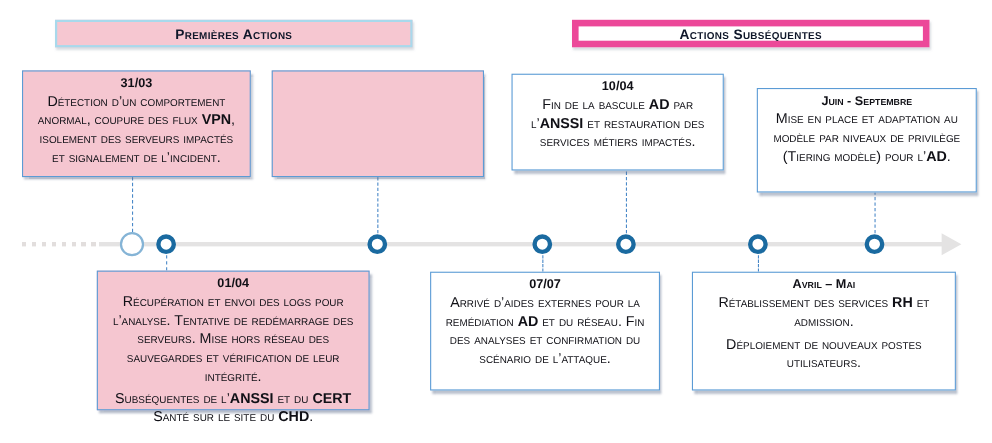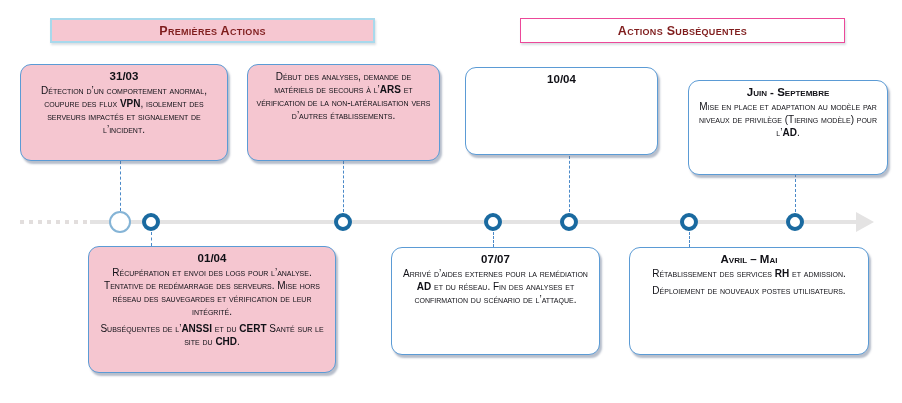--- a/index.html
+++ b/index.html
@@ -17,26 +17,26 @@
   
   .hdr {
     position: absolute;
     height: 25px;
     display: flex;
     align-items: center;
     justify-content: center;
     font-variant: small-caps;
     font-weight: 700;
     font-size: 12.5px;
-    color: #7f1d1d;
+    color: #0f172a;
     letter-spacing: 0.3px;
     box-shadow: 1px 2px 2px rgba(150,160,175,0.35);
   }
   .hdr-pink  { background: #f6c7d1; border: 2px solid #a8d9ec; }
-  .hdr-white { background: #ffffff; border: 1px solid #ec4899; }
+  .hdr-white { background: #ffffff; border: 6px solid #ec4899; }
 
   
   .axis {
     position: absolute;
     top: 220px;
     height: 4px;
     background: #e4e3e3;
   }
   .axis-dotted {
     position: absolute;
@@ -66,36 +66,36 @@
   
   .conn {
     position: absolute;
     width: 0;
     border-left: 1px dashed #4a89c8;
   }
 
   
   .evt {
     position: absolute;
-    border-radius: 11px;
+    border-radius: 0;
     border: 1px solid #5b9bd5;
     padding: 5px 8px 4px 8px;
     text-align: center;
     color: #101016;
     box-shadow: 2px 3px 2px rgba(95,110,140,0.45);
     font-variant: small-caps;
   }
   .evt-pink  { background: #f5c6d0; }
   .evt-white { background: #ffffff; }
   .evt .date {
     font-weight: 700;
     font-size: 11.5px;
     margin-bottom: 2px;
   }
-  .evt .body { font-size: 10px; line-height: 1.3; }
+  .evt .body { font-size: 13px; line-height: 1.3; }
   .evt .body p { margin: 0 0 4px 0; }
   .evt .body p:last-child { margin-bottom: 0; }
   .evt .body b { font-weight: 700; }
 </style>
 </head>
 <body>
 
 <div class="canvas">
 
   <div class="hdr hdr-pink" style="left:50px; top:18px; width:325px;">
@@ -126,27 +126,27 @@
   <div class="dot dot-thick" style="left:786px; top:213px;"></div>
 
   <div class="evt evt-pink" style="left:20px; top:64px; width:208px; height:97px;">
     <div class="date">31/03</div>
     <div class="body">
         <p><span>Détection d’un comportement anormal, coupure des flux </span><b>VPN</b><span>, isolement des serveurs impactés et signalement de l’incident.</span></p>
       </div>
   </div>
 
   <div class="evt evt-pink" style="left:247px; top:64px; width:193px; height:97px;">
-    <div class="body">
-        <p><span>Début des analyses, demande de matériels de secours à l’</span><b>ARS</b><span> et vérification de la non-latéralisation vers d’autres établissements.</span></p>
-      </div>
   </div>
 
   <div class="evt evt-white" style="left:465px; top:67px; width:193px; height:88px;">
     <div class="date">10/04</div>
+    <div class="body">
+        <p><span>Fin de la bascule </span><b>AD</b><span> par l’</span><b>ANSSI</b><span> et restauration des services métiers impactés.</span></p>
+      </div>
   </div>
 
   <div class="evt evt-white" style="left:688px; top:80px; width:200px; height:95px;">
     <div class="date">Juin - Septembre</div>
     <div class="body">
         <p><span>Mise en place et adaptation au modèle par niveaux de privilège (Tiering modèle) pour l’</span><b>AD</b><span>.</span></p>
       </div>
   </div>
 
   <div class="evt evt-pink" style="left:88px; top:246px; width:248px; height:127px;">

